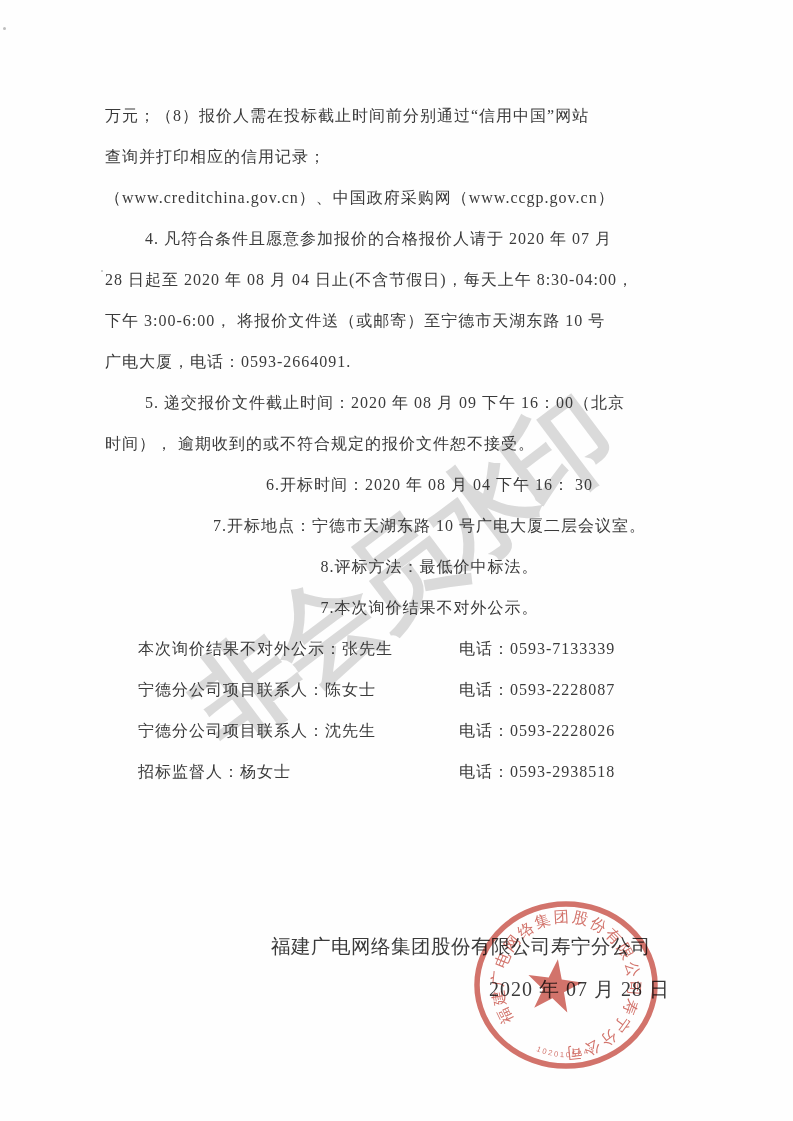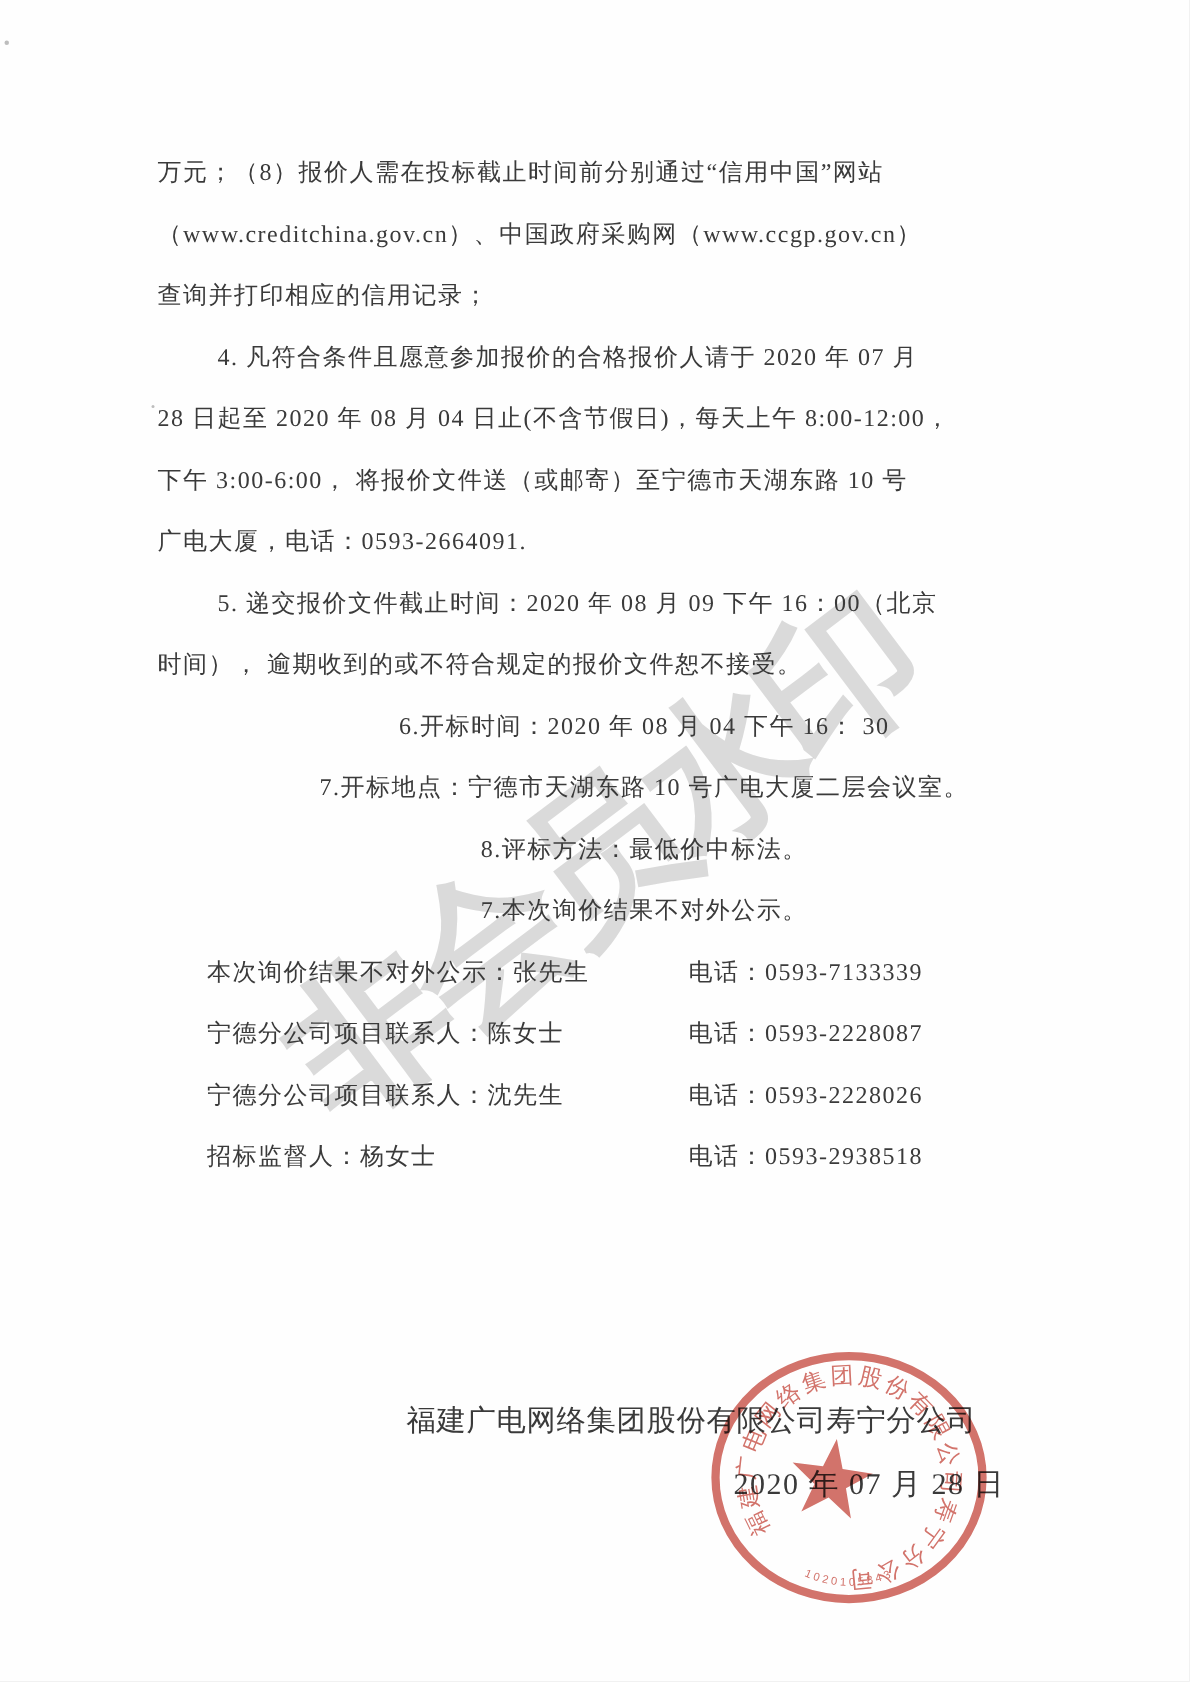--- a/index.html
+++ b/index.html
@@ -71,24 +71,24 @@
 
 <div class="page">
 
   <div class="watermark">非会员水印</div>
 
   <div class="speck s1"></div>
   <div class="speck s2"></div>
 
   <div class="content">
     <div class="line">万元；（8）报价人需在投标截止时间前分别通过“信用中国”网站</div>
+    <div class="line">查询并打印相应的信用记录；</div>
     <div class="line">（www.creditchina.gov.cn）、中国政府采购网（www.ccgp.gov.cn）</div>
-    <div class="line">查询并打印相应的信用记录；</div>
     <div class="line ind-a">4. 凡符合条件且愿意参加报价的合格报价人请于 2020 年 07 月</div>
-    <div class="line">28 日起至 2020 年 08 月 04 日止(不含节假日)，每天上午 8:00-12:00，</div>
+    <div class="line">28 日起至 2020 年 08 月 04 日止(不含节假日)，每天上午 8:30-04:00，</div>
     <div class="line">下午 3:00-6:00， 将报价文件送（或邮寄）至宁德市天湖东路 10 号</div>
     <div class="line">广电大厦，电话：0593-2664091.</div>
     <div class="line ind-a">5. 递交报价文件截止时间：2020 年 08 月 09 下午 16：00（北京</div>
     <div class="line">时间）， 逾期收到的或不符合规定的报价文件恕不接受。</div>
     <div class="line ind-b">6.开标时间：2020 年 08 月 04 下午 16： 30</div>
     <div class="line ind-b">7.开标地点：宁德市天湖东路 10 号广电大厦二层会议室。</div>
     <div class="line ind-b">8.评标方法：最低价中标法。</div>
     <div class="line ind-b">7.本次询价结果不对外公示。</div>
 
     <div class="line contact-row">

